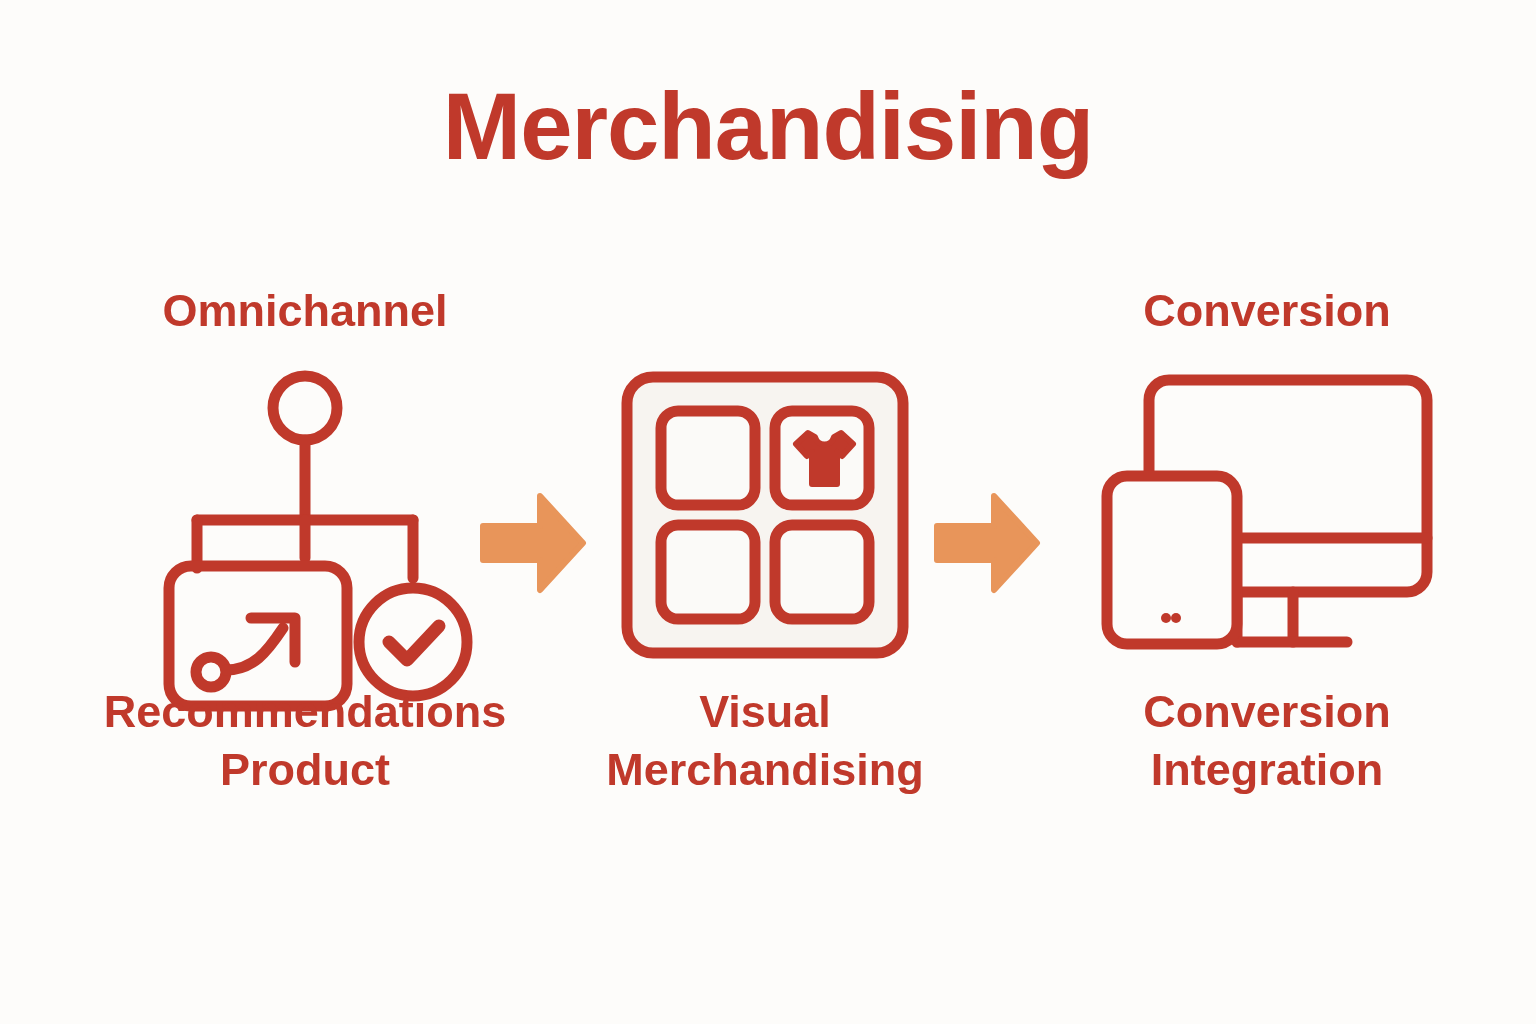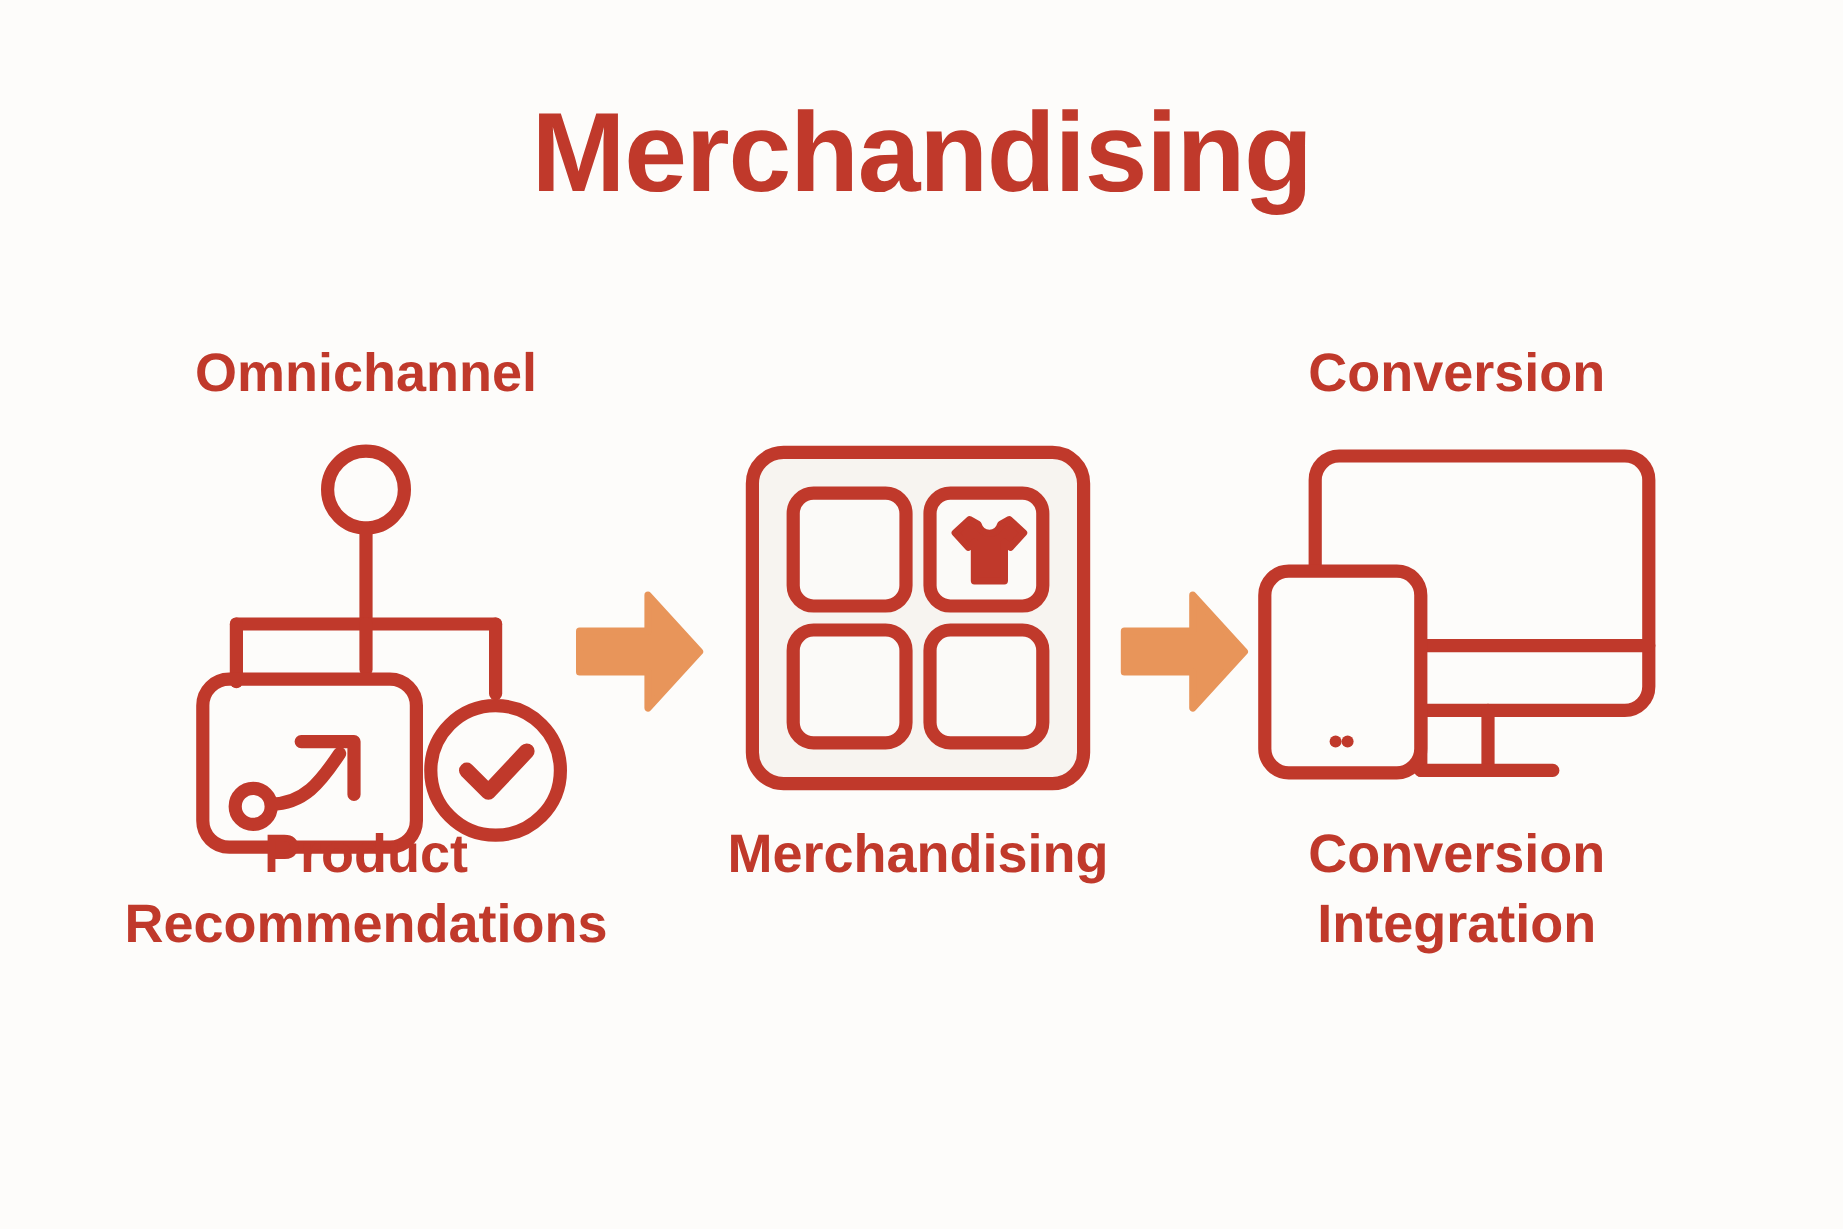--- a/index.html
+++ b/index.html
@@ -47,21 +47,21 @@
   }
 
   .stage {
     position: absolute;
     top: 0;
     width: 430px;
     height: 540px;
   }
   .stage.s1 { left: 90px; }
   .stage.s2 { left: 550px; }
-  .stage.s3 { left: 999px; }
+  .stage.s3 { left: 1052px; }
 
   .toplabel {
     position: absolute;
     top: 18px;
     width: 430px;
     text-align: center;
     font-size: 45px;
     font-weight: bold;
     color: #c0392b;
     line-height: 1.1;
@@ -137,22 +137,22 @@
             <path d="M71 300 C 98 300 112 282 128 258"></path>
             <path d="M96 248 H 140 V 292"></path>
 
             <circle cx="258" cy="272" r="54"></circle>
             <path d="M234 272 L 252 290 L 284 256" stroke-width="13"></path>
           </svg>
         </span>
       </div>
 
       <div class="bottomlabel">
+        <span class="ln">Recommendations</span>
         <span class="ln">Product</span>
-        <span class="ln">Recommendations</span>
       </div>
     </div>
 
     <div class="arrow a1">
       <span>
         <svg width="110" height="110" viewBox="0 0 110 110">
           <path d="M5 38 H 62 V 8 L 105 55 L 62 102 V 72 H 5 Z" fill="#e8955a" stroke="#e8955a" stroke-width="6" stroke-linejoin="round"></path>
         </svg>
       </span>
     </div>
@@ -175,20 +175,21 @@
                        C 199 78 212 78 215 68
                        L 222 64 L 234 75
                        L 223 87 L 218 83 L 218 115
                        L 193 115 L 193 83 L 188 87 Z"></path>
             </g>
           </svg>
         </span>
       </div>
 
       <div class="bottomlabel">
+        <span class="ln">Visual</span>
         <span class="ln">Merchandising</span>
       </div>
     </div>
 
     <div class="arrow a2">
       <span>
         <svg width="110" height="110" viewBox="0 0 110 110">
           <path d="M5 38 H 62 V 8 L 105 55 L 62 102 V 72 H 5 Z" fill="#e8955a" stroke="#e8955a" stroke-width="6" stroke-linejoin="round"></path>
         </svg>
       </span>

